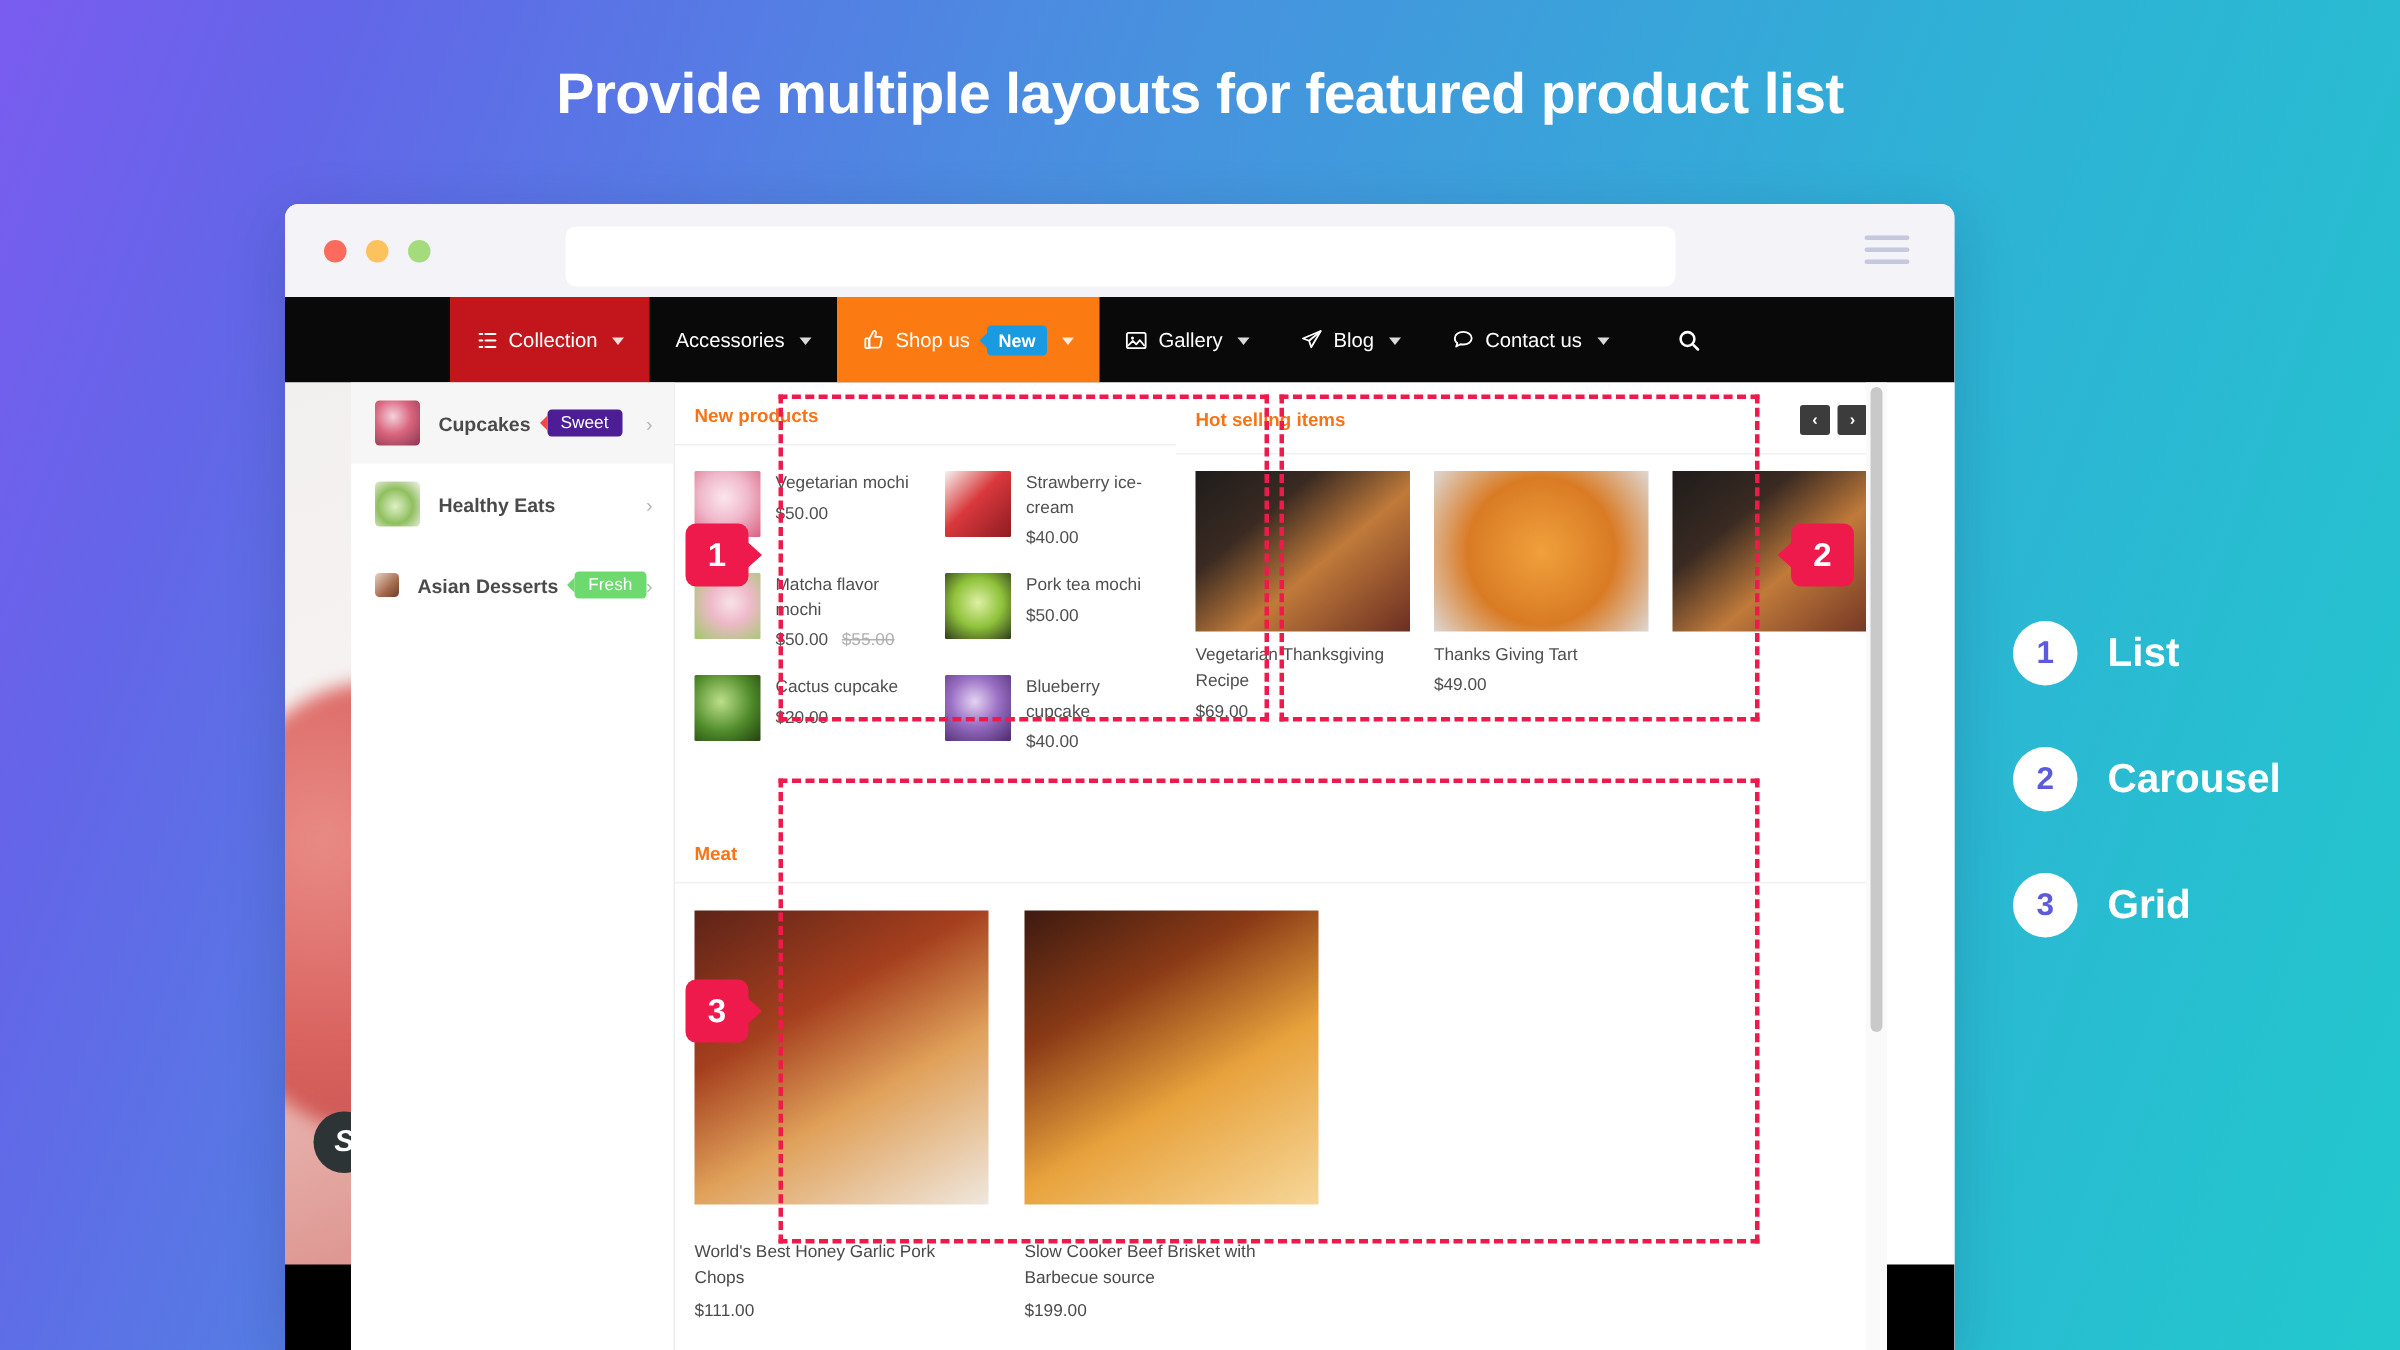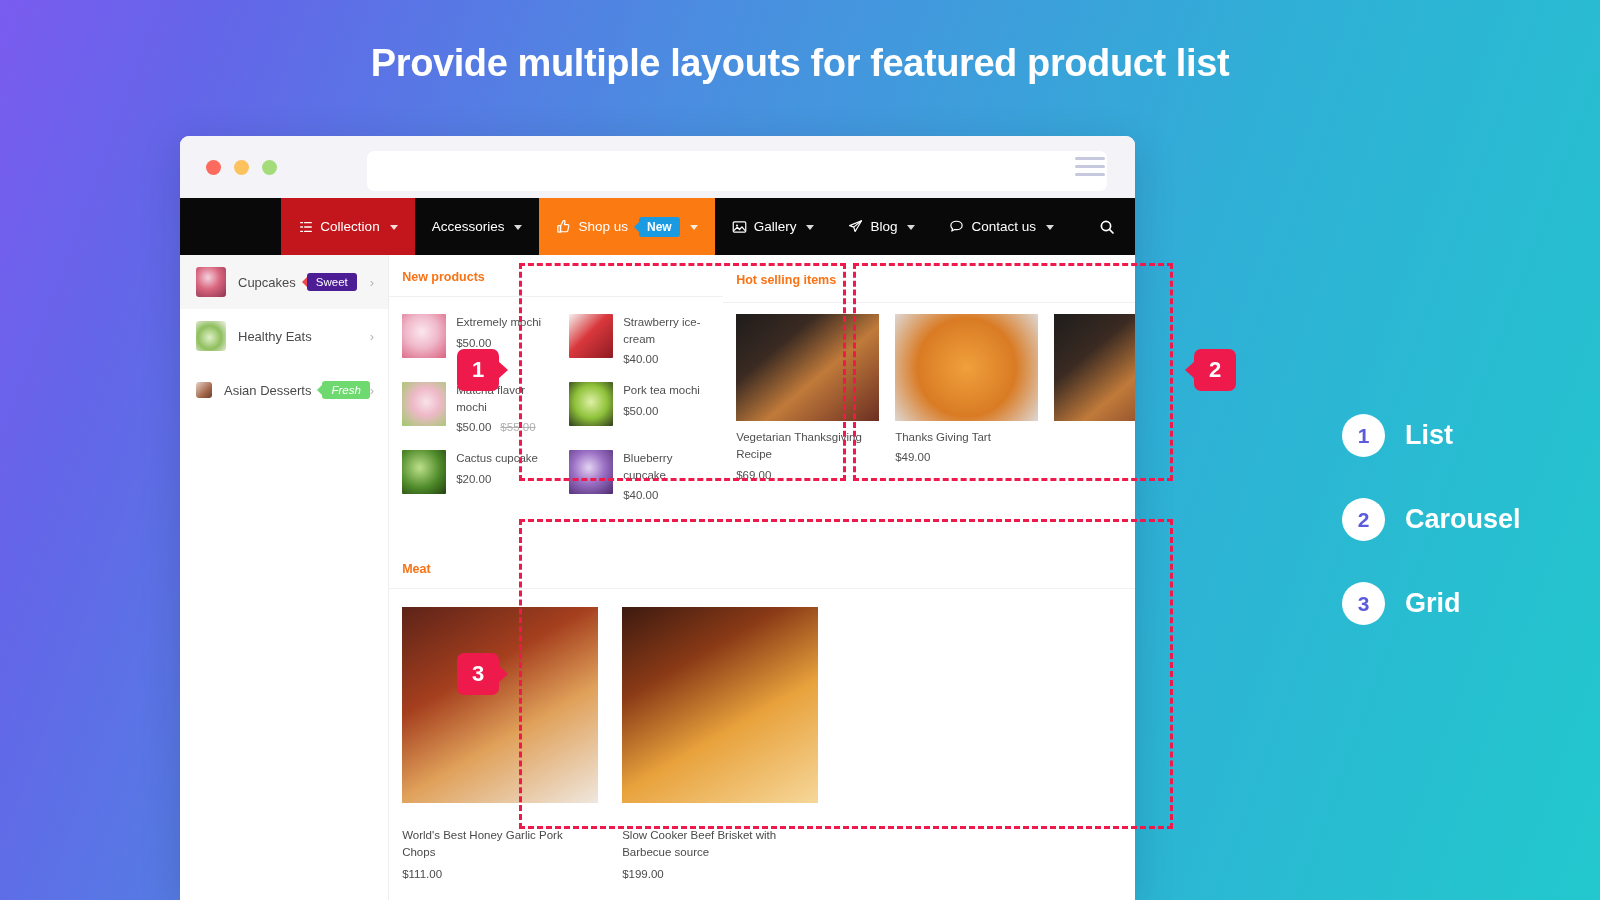--- a/index.html
+++ b/index.html
@@ -12,22 +12,22 @@
 
   
   .headline {
     position: absolute; top: 42px; left: 0; width: 1600px;
     text-align: center; color: #fff;
     font-size: 38px; font-weight: bold; letter-spacing: -0.4px;
   }
 
   
   .browser {
-    position: absolute; left: 180px; top: 136px;
-    width: 955px; height: 764px;
+    position: absolute; left: 190px; top: 136px;
+    width: 1113px; height: 764px;
     background: #f3f3f8;
     border-radius: 9px 9px 0 0;
     overflow: hidden;
     box-shadow: 0 10px 40px rgba(20,20,60,.18);
   }
   .chrome {
     height: 62px; background: #f3f3f8; position: relative;
     display: flex; align-items: center;
   }
   .dots { display: flex; gap: 13px; margin-left: 26px; }
@@ -104,27 +104,27 @@
   .cat {
     display: flex; align-items: center; height: 54px; padding: 0 14px 0 16px;
     color: #4a4a4a; font-size: 13px; position: relative;
   }
   .cat.active { background: #f6f6f6; }
   .cat .thumb { width: 30px; height: 30px; border-radius: 3px; flex: 0 0 30px; margin-right: 12px; background-size: cover; }
   .cat .thumb.sm { width: 16px; height: 16px; flex: 0 0 16px; }
   .th-cup { background: radial-gradient(circle at 40% 35%, #f4d1dd 0%, #d9667f 45%, #8e3350 100%); }
   .th-heal { background: radial-gradient(circle at 45% 55%, #dff0c6 0%, #8fbf5e 50%, #f3f4ef 100%); }
   .th-asia { background: linear-gradient(135deg, #e8d2c4 0%, #a56a4e 60%, #6b3e2a 100%); }
-  .cat .lbl { white-space: nowrap; }
+  .cat .lbl { white-space: nowrap; font-weight: bold; }
   .pill {
     font-size: 11.5px; color: #fff; padding: 3px 9px; border-radius: 3px;
     margin-left: 11px; position: relative; white-space: nowrap;
   }
   .pill.sweet { background: #4c1d95; }
-  .pill.fresh { background: #6ed96e; font-style: italic; }
+  .pill.fresh { background: #6ed96e; }
   .pill::before {
     content: ""; position: absolute; left: -5px; top: 50%; transform: translateY(-50%);
     border-top: 5px solid transparent; border-bottom: 5px solid transparent;
   }
   .pill.sweet::before { border-right: 5px solid #f0474d; }
   .pill.fresh::before { border-right: 5px solid #6ed96e; }
   .cat .chev { margin-left: auto; color: #b5b5b5; font-size: 13px; }
 
   .content { flex: 1; background: #fff; position: relative; padding: 0; }
 
@@ -335,21 +335,21 @@
       <div class="content">
 
         <div class="toprow">
 
           <div class="panel-list">
             <div class="panel-head">New products</div>
             <div class="listgrid">
               <div class="litem">
                 <span class="th p-smochi"></span>
                 <span class="meta">
-                  <span>Extremely mochi</span>
+                  <span>Vegetarian mochi</span>
                   <span class="price" style="display:block">$50.00</span>
                 </span>
               </div>
               <div class="litem">
                 <span class="th p-sice"></span>
                 <span class="meta">
                   <span>Strawberry ice-cream</span>
                   <span class="price" style="display:block">$40.00</span>
                 </span>
               </div>

